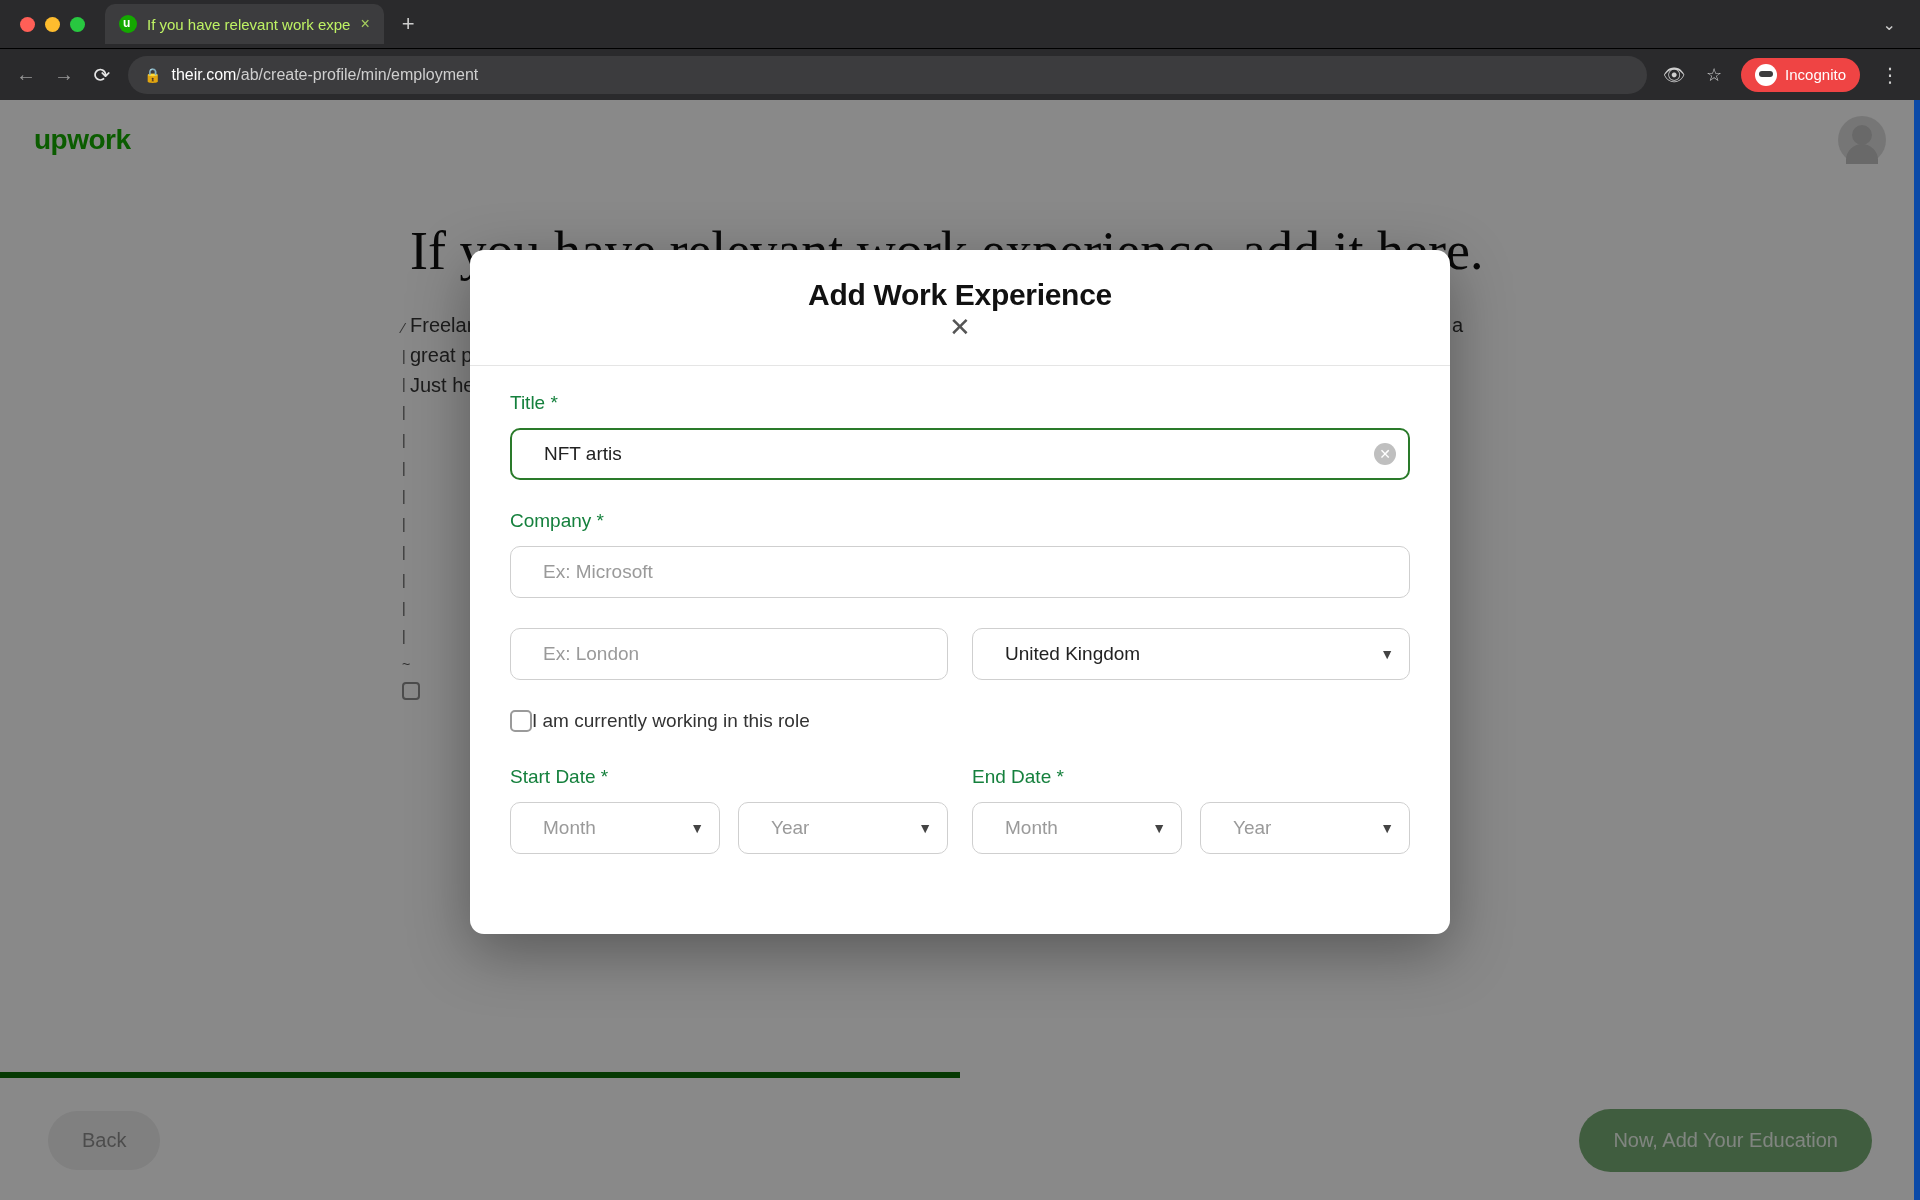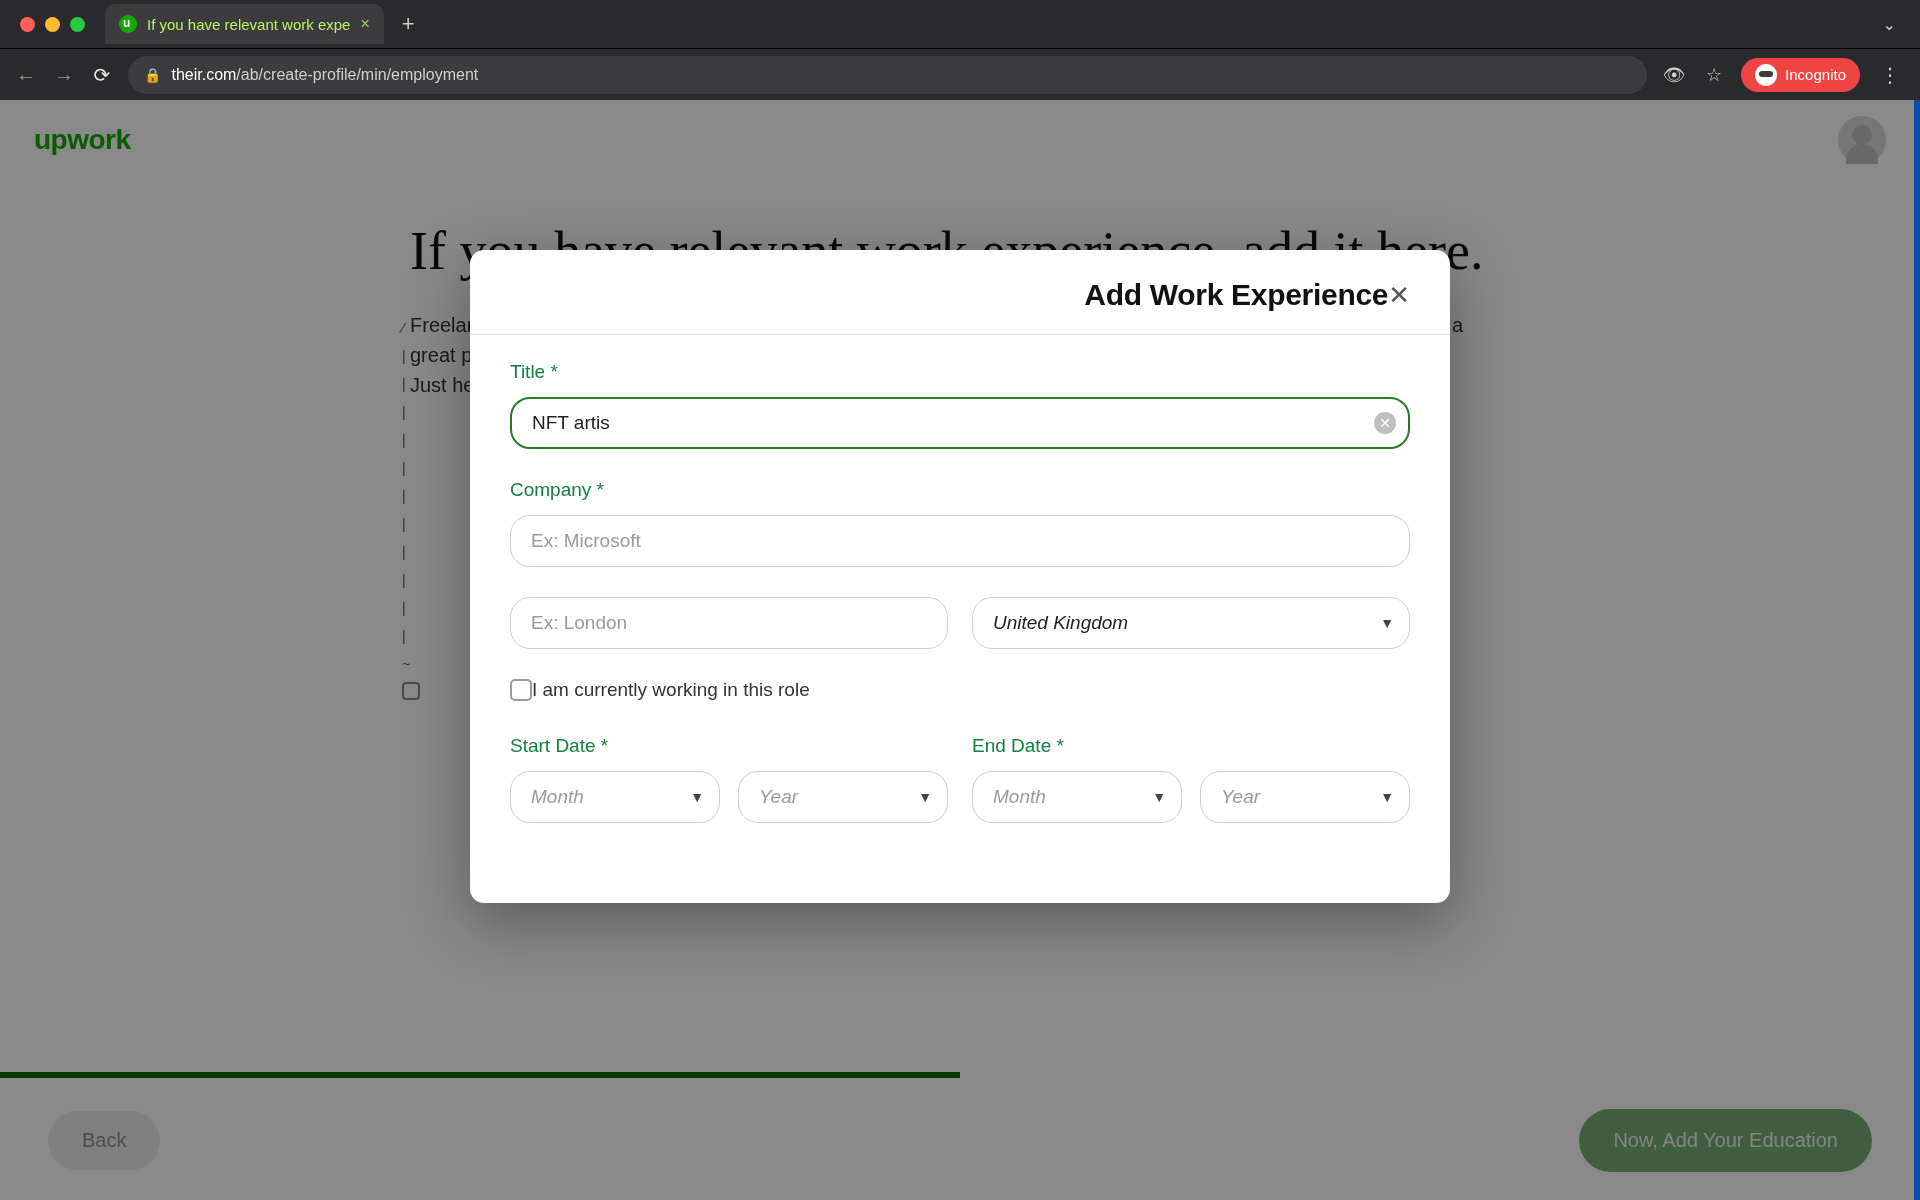--- a/index.html
+++ b/index.html
@@ -52,37 +52,37 @@
   .progress-strip { position:absolute; left:0; right:0; bottom:122px; height:6px; background:rgba(0,0,0,0); }
   .progress-strip .fill { height:100%; width:50%; background:#0b6b06; }
 
   .footer-bar { position:absolute; left:0; right:0; bottom:0; height:120px; display:flex; align-items:center; justify-content:space-between; padding:0 48px; }
   .btn-back { background:#dcdcdc; color:#333; border:none; border-radius:999px; padding:18px 34px; font-size:20px; opacity:.55; }
   .btn-next { background:#0b6b06; color:#dfeedd; border:none; border-radius:999px; padding:20px 34px; font-size:20px; opacity:.55; }
 
   
   .modal { position:absolute; top:150px; left:50%; transform:translateX(-50%);
            width:980px; background:#fff; border-radius:14px; box-shadow:0 18px 60px rgba(0,0,0,.35); overflow:hidden; }
-  .modal-head { display:flex; align-items:center; justify-content:flex-end; padding:28px 40px 22px; border-bottom:1px solid #e5e5e5; }
+  .modal-head { display:flex; align-items:center; justify-content:flex-end; padding:28px 40px 22px; border-bottom:1px solid #e5e5e5;flex-direction:column; }
   .modal-head h2 { font-size:30px; font-weight:600; color:#111; letter-spacing:-.3px; }
   .modal-head .close { font-size:26px; color:#555; background:none; border:none; cursor:pointer; }
 
   .modal-body { padding:26px 40px 0; height:568px; overflow:hidden; }
   .field-label { font-size:19px; color:#15803d; margin-bottom:14px; display:block; }
   .field-row { margin-bottom:30px; }
-  .input { width:100%; height:52px; border:1px solid #cfcfcf; border-radius:20px; padding:0 46px 0 20px; font-size:19px; color:#222; }
+  .input { width:100%; height:52px; border:1px solid #cfcfcf; border-radius:10px; padding:0 46px 0 32px; font-size:19px; color:#222; }
   .input::placeholder { color:#9a9a9a; }
   .input-wrap { position:relative; }
   .input-wrap.focused .input { border:2px solid #2a7a2a; outline:none; }
   .clear-btn { position:absolute; right:14px; top:50%; transform:translateY(-50%); width:22px; height:22px; border:none; border-radius:50%; background:#bfbfbf; color:#fff; font-size:14px; line-height:22px; text-align:center; cursor:pointer; }
 
   .two-col { display:flex; gap:24px; }
   .two-col > * { flex:1; }
   .select { position:relative; }
-  .select .input { padding-right:44px; color:#222;font-style:italic; }
+  .select .input { padding-right:44px; color:#222; }
   .select .caret { position:absolute; right:16px; top:50%; transform:translateY(-50%); color:#444; font-size:14px; }
 
   .check-row { display:flex; align-items:center; gap:0; margin:4px 0 34px; }
   .checkbox { width:22px; height:22px; border:2px solid #9a9a9a; border-radius:5px; background:#fff; }
   .check-row label { font-size:19px; color:#333; }
 
   .date-grid { display:flex; gap:24px; }
   .date-grid .col { flex:1; }
   .date-grid .col .pair { display:flex; gap:18px; }
   .date-grid .pair > * { flex:1; }

